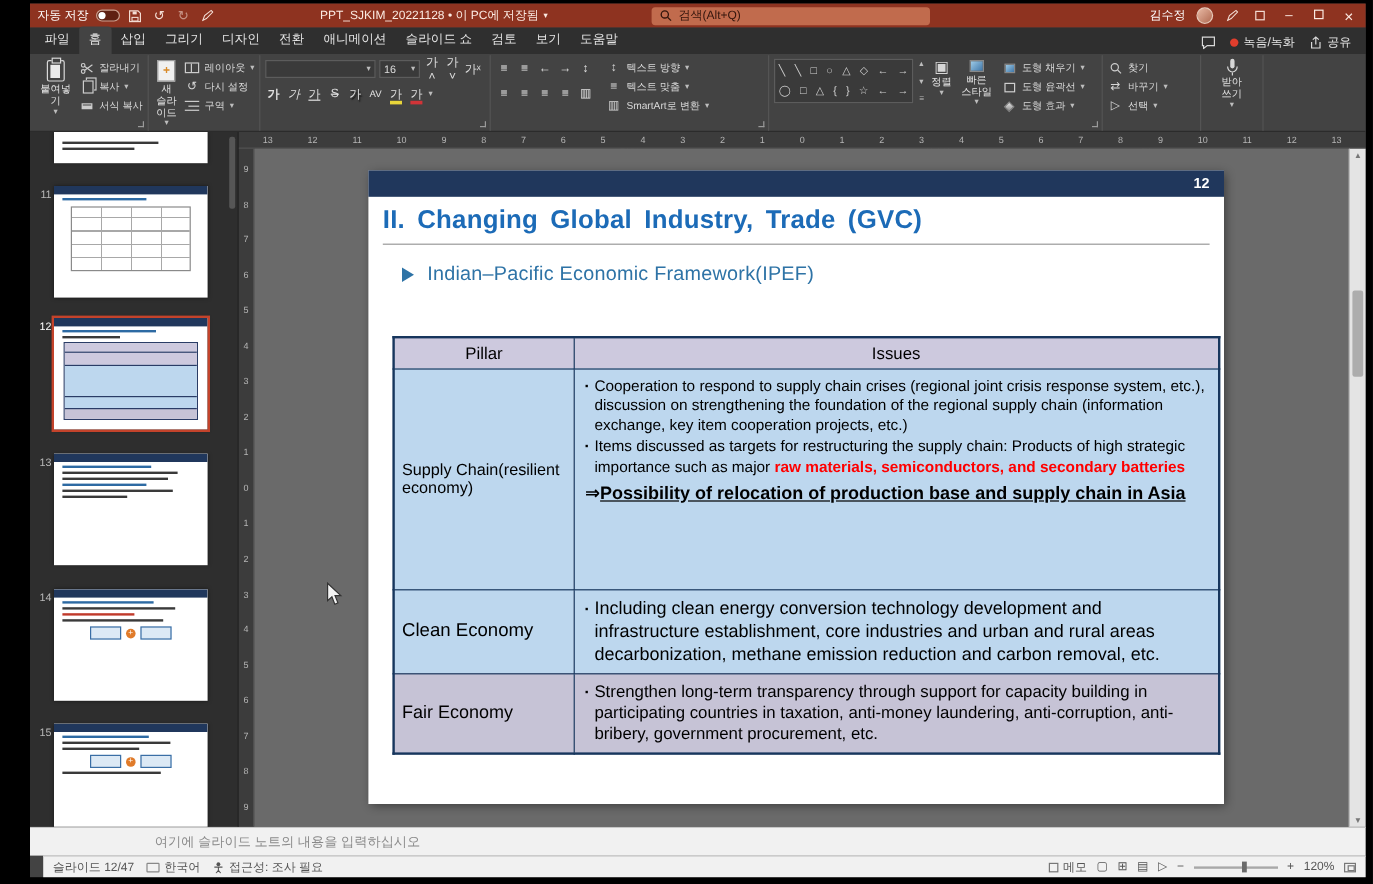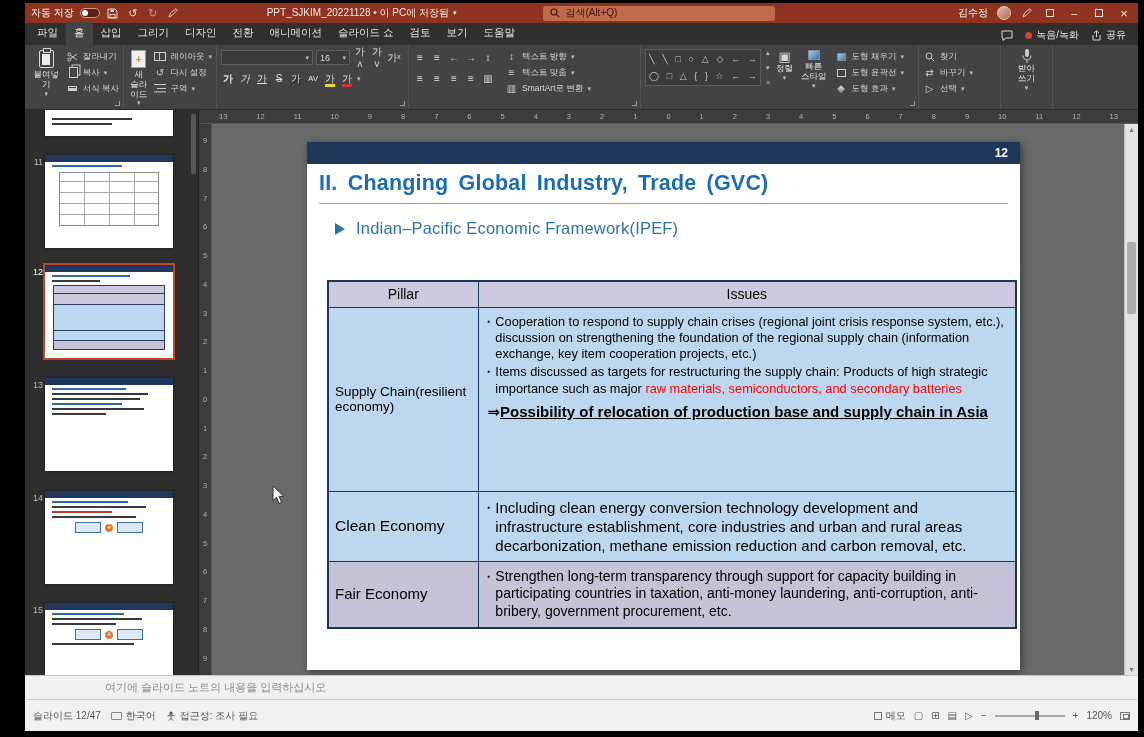--- a/index.html
+++ b/index.html
@@ -113,28 +113,28 @@
   .ptable { position:absolute; left:20px; top:138px; width:690px; border-collapse:collapse; table-layout:fixed; border:2px solid var(--tborder,#17365D); color:#000; }
   .ptable td { border:1px solid var(--tborder,#17365D); }
   .hed td { background:var(--lav,#CDC9DE); text-align:center; font-size:14px; vertical-align:middle; }
   .pcell { padding:3px 6px; vertical-align:middle; line-height:1.12; background:var(--lav,#CDC9DE); }
   .icell { padding:4px 9px; vertical-align:middle; line-height:1.27; }
   .row-trade .pcell, .row-trade .icell { background:var(--lav,#CDC9DE); }
   .row-supply .pcell, .row-supply .icell, .row-clean .pcell, .row-clean .icell { background:var(--bluerow,#BDD7EE); }
   .row-fair .pcell, .row-fair .icell { background:var(--fairrow,#C6C3D6); }
   .iss { display:flex; margin:2px 0; }
   .bb { flex:none; font-size:8px; margin:3px 5px 0 0; }
-  .red { color:var(--red,#FF0000); font-weight:normal; }
+  .red { color:var(--red,#FF0000); font-weight:bold; }
   .arrowline { display:flex; margin-top:6px; font-size:15px; font-weight:bold; color:#000; line-height:1.25; }
   .arrowline .ar { flex:none; font-weight:bold; }
   .arrowline .u { text-decoration:underline; }
 
   
-  .notes { height:24px; background:#f1f1f1; border-top:1px solid #c6c6c6; display:flex; align-items:center; padding-left:80px; font-size:11px; color:#8a8a8a; flex:none; }
-  .status { height:32px; background:#f1f1f1; border-top:1px solid #d2d2d2; display:flex; align-items:center; font-size:10px; color:#555; padding:0 8px; gap:10px; flex:none; }
+  .notes { height:24px; background:#f1f1f1; border-top:1px solid #c6c6c6; display:flex; align-items:center; padding-left:104px; font-size:11px; color:#8a8a8a; flex:none; }
+  .status { height:18px; background:#f1f1f1; border-top:1px solid #d2d2d2; display:flex; align-items:center; font-size:10px; color:#555; padding:0 8px; gap:10px; flex:none;margin-left:11px; }
   .st-item { display:flex; align-items:center; gap:4px; white-space:nowrap; }
   .kbd-icn { width:11px; height:8px; border:1px solid #888; border-radius:1px; display:inline-block; }
   .st-right { margin-left:auto; display:flex; align-items:center; gap:8px; }
   .memo-icn { width:8px; height:8px; border:1px solid #777; display:inline-block; }
   .vicon { font-size:10px; color:#555; }
   .ztrack { width:70px; height:2px; background:#a8a8a8; position:relative; display:inline-block; }
   .zthumb { position:absolute; left:58%; top:-3.5px; width:4px; height:9px; background:#6a6a6a; }
   .zfit { width:10px; height:8px; border:1px solid #777; display:inline-block; position:relative; }
   .zfit::after { content:""; position:absolute; left:2px; top:1.5px; width:4px; height:3px; border:1px solid #777; }
 

